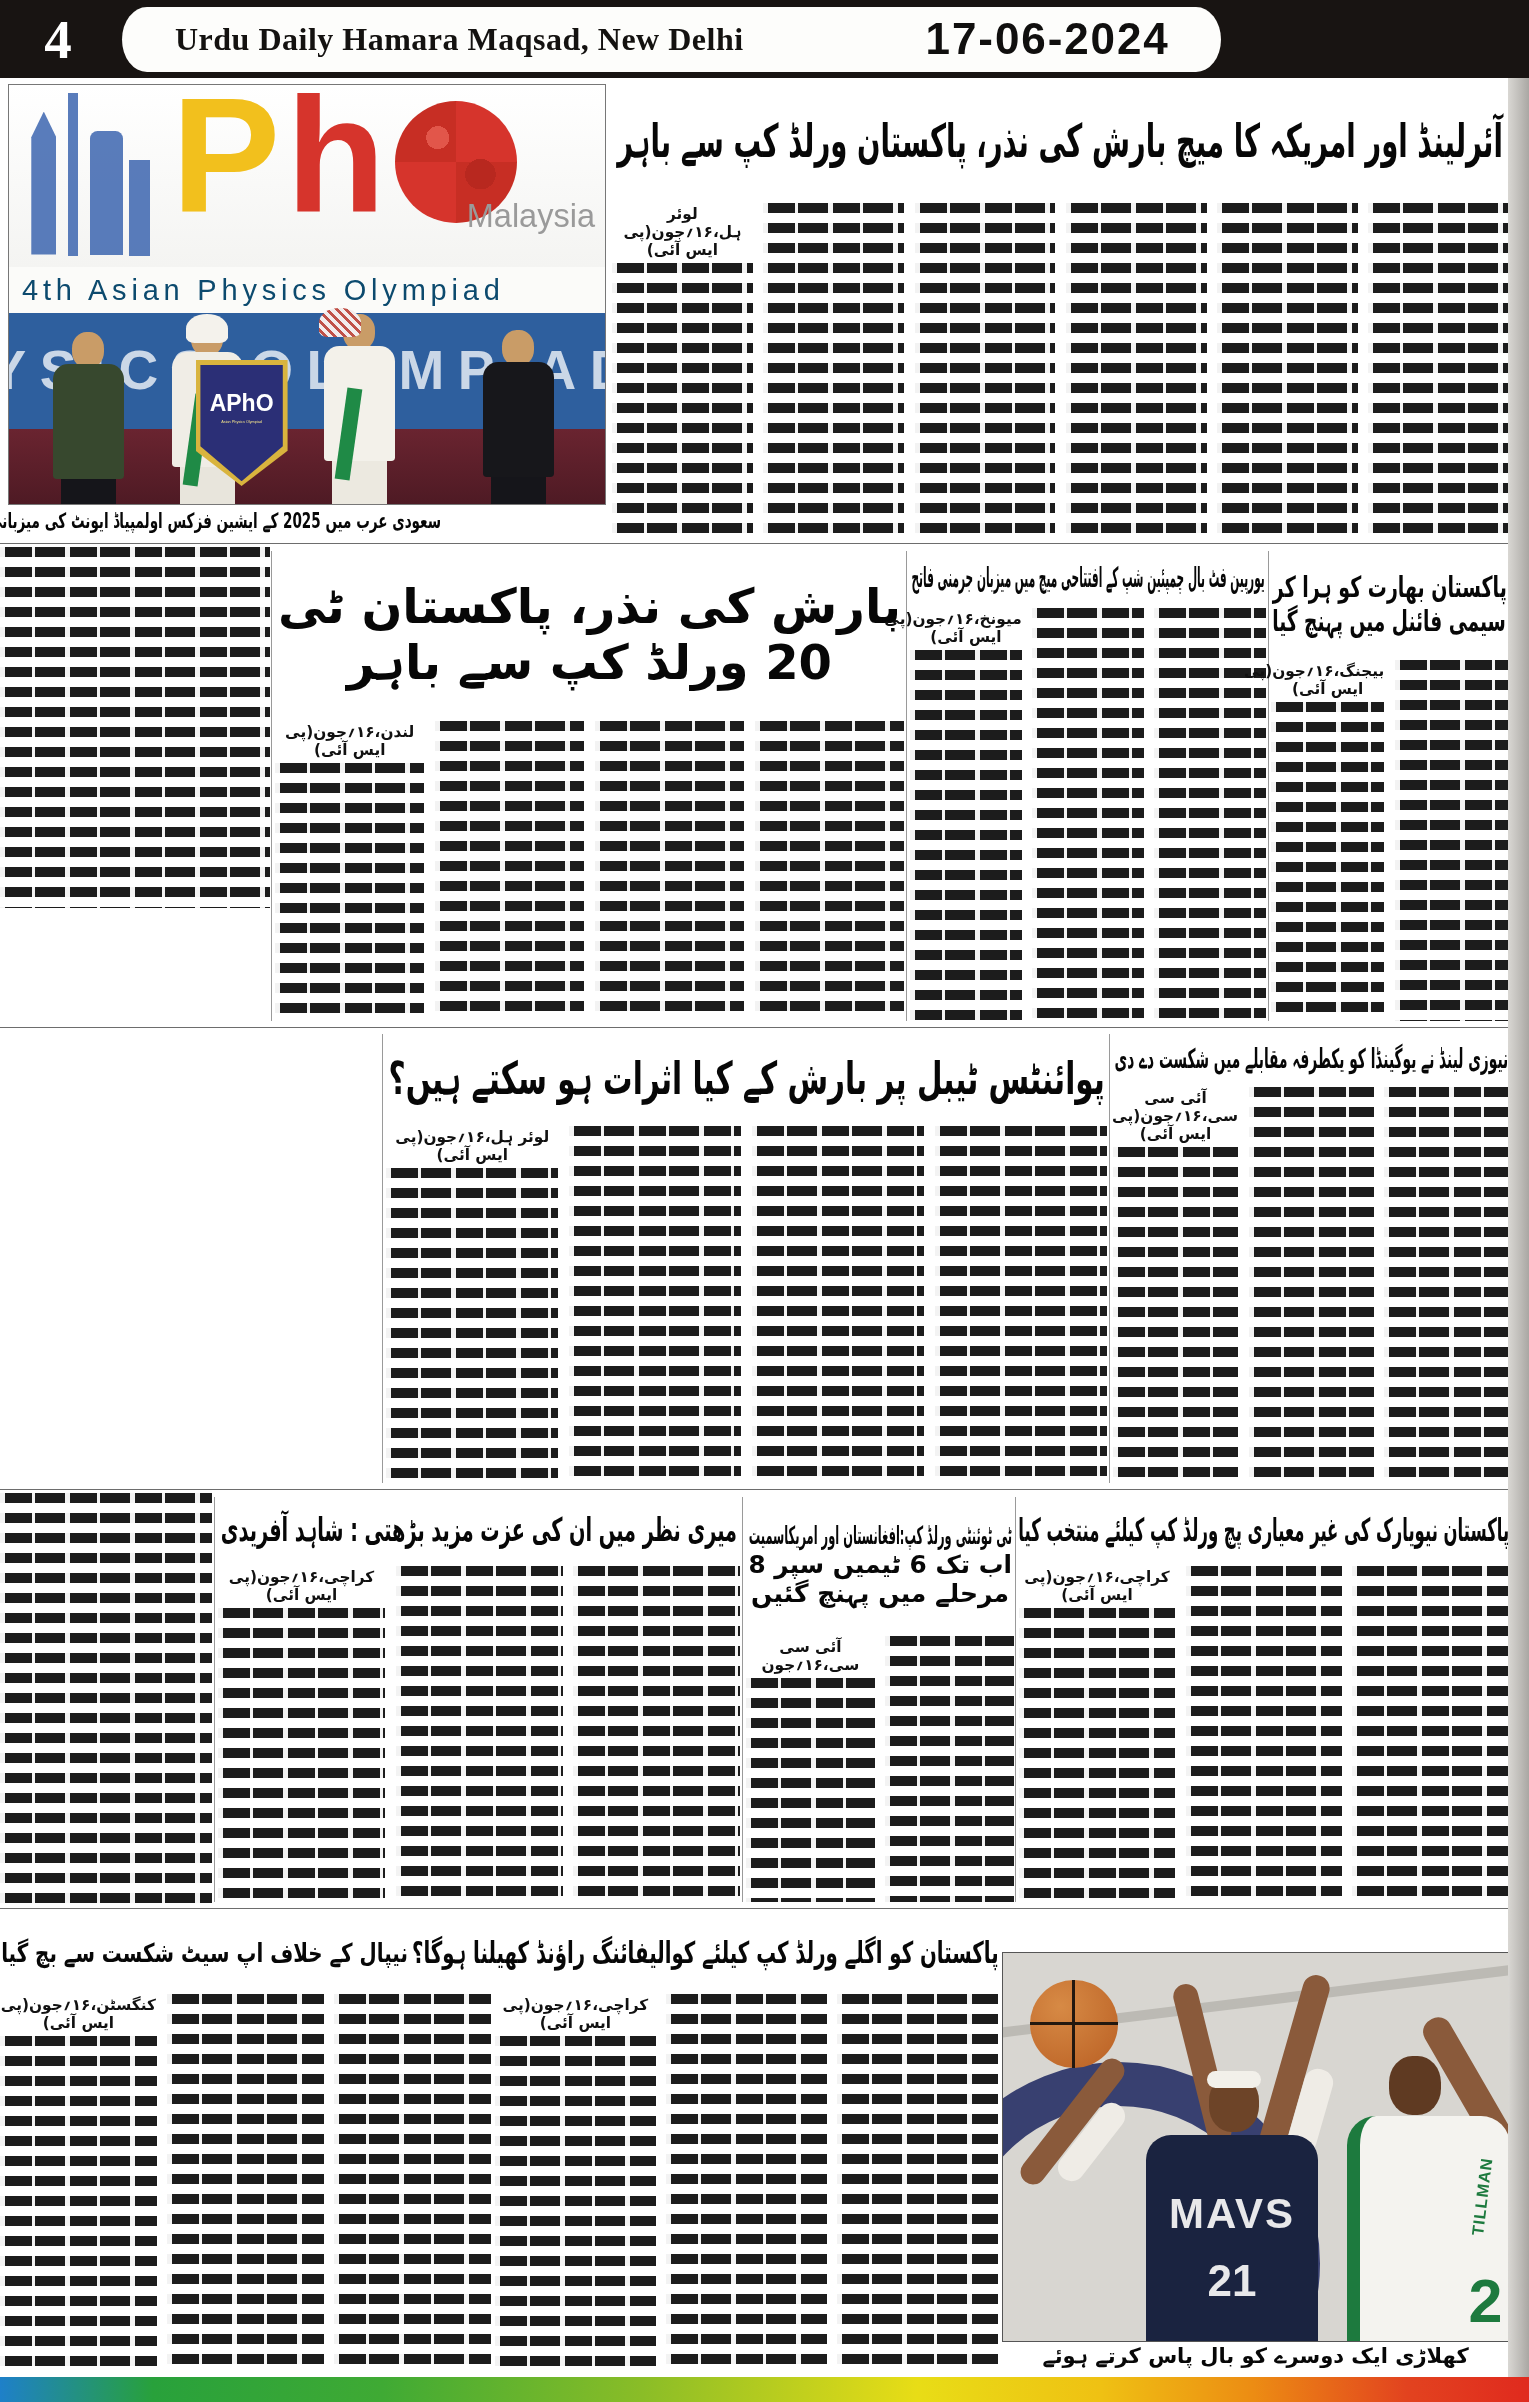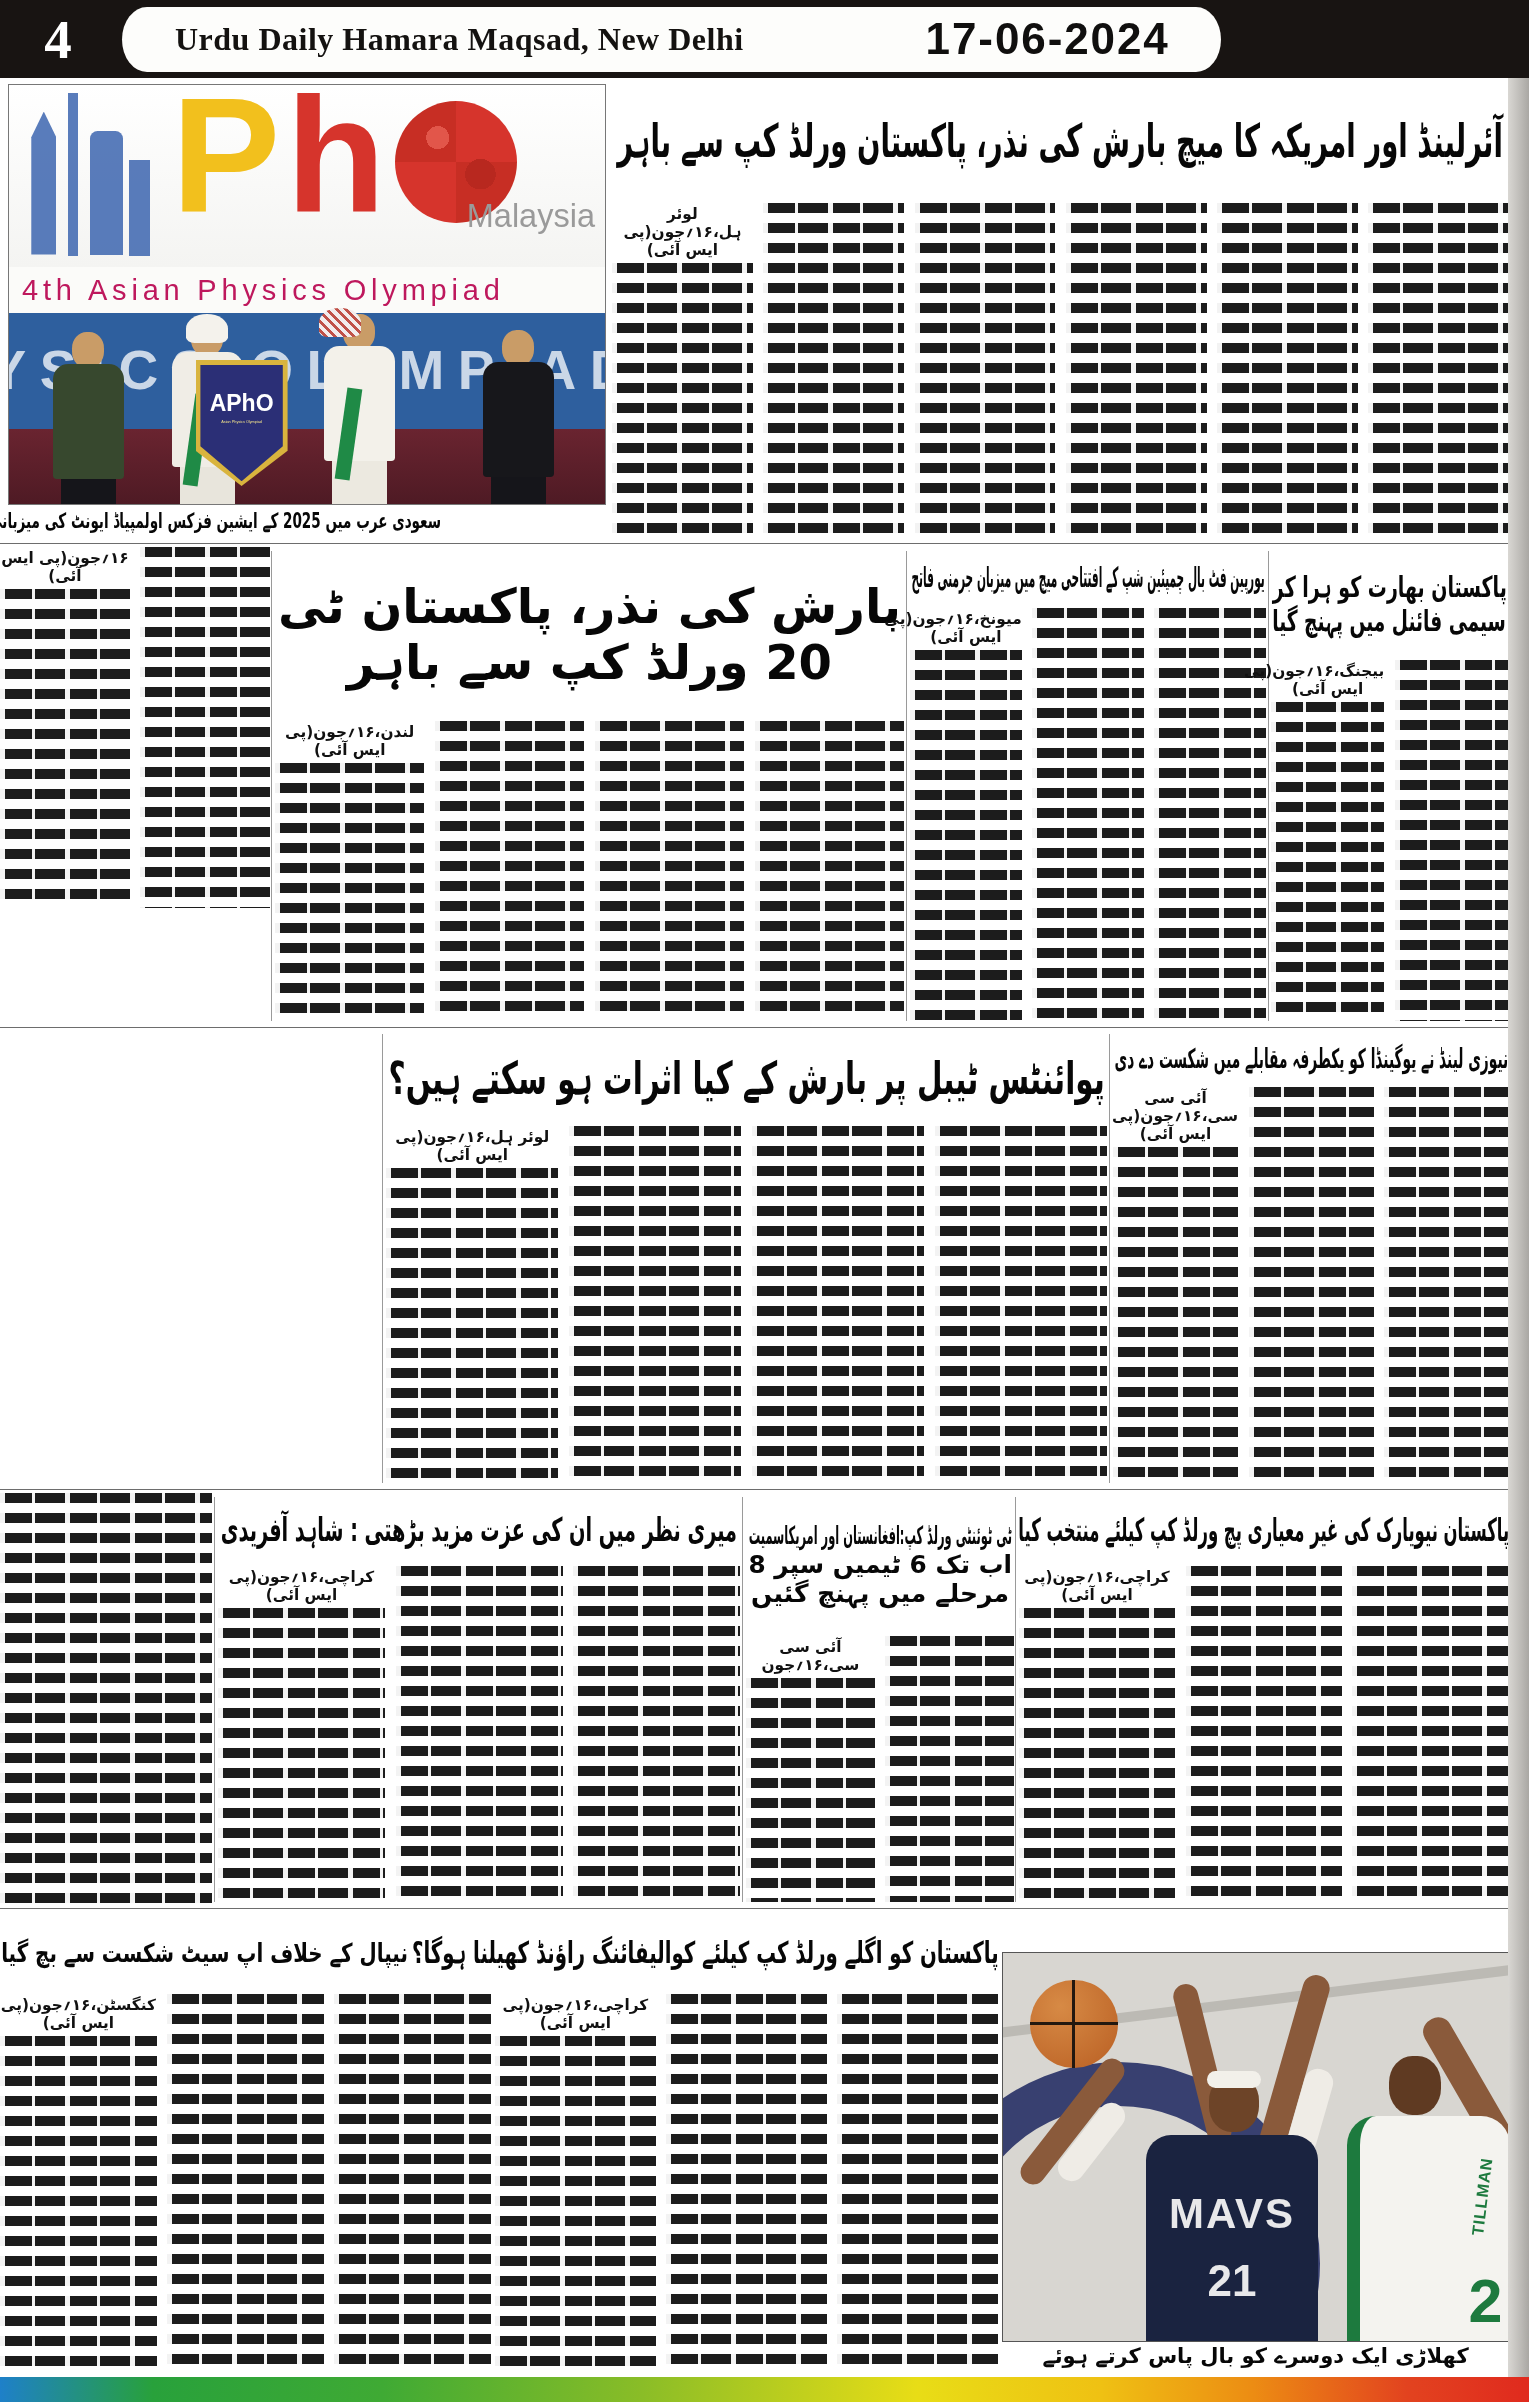--- a/index.html
+++ b/index.html
@@ -44,21 +44,21 @@
   .tower3b{left:115px;top:67px;width:21px;height:96px;}
   .pho{position:absolute;left:163px;top:-11.5px;display:flex;align-items:flex-start;}
   .pho-p{font:bold 163px "Liberation Sans",sans-serif;color:#f2c01d;line-height:1;}
   .pho-h{font:bold 163px "Liberation Sans",sans-serif;color:#d6342c;line-height:1;margin-left:5.7px;}
   .pho-o{width:122px;height:122px;border-radius:50%;margin:27px 0 0 9.6px;
          background:radial-gradient(circle at 35% 30%,#e2564a 0 11.5px,transparent 11.5px),
                     radial-gradient(circle at 70% 60%,#b8281f 0 15.3px,transparent 15.3px),
                     conic-gradient(#d6342c 0 25%,#c72e24 25% 50%,#d6342c 50% 75%,#c72e24 75%);}
   .malay{position:absolute;right:9.6px;top:113px;font:32.5px "Liberation Sans",sans-serif;color:#9a9a9a;}
   .p1-band{position:absolute;left:0;top:182px;width:596px;height:46px;background:#fbfbf9;
-           font:29px "Liberation Sans",sans-serif;color:#be185d;letter-spacing:4.8px;
+           font:29px "Liberation Sans",sans-serif;color:#0c4a6e;letter-spacing:4.8px;
            display:flex;align-items:center;padding-left:13.4px;}
   .p1-wall{position:absolute;left:0;top:228px;width:596px;height:117px;background:#2e5f9e;overflow:hidden;}
   .wall-txt{font:bold 55px "Liberation Sans",sans-serif;color:rgba(255,255,255,.75);letter-spacing:13.4px;
             position:absolute;left:-19px;top:25px;white-space:nowrap;}
   .p1-floor{position:absolute;left:0;top:344px;width:596px;height:75px;background:linear-gradient(#6a2430,#4e1a24);}
   .person{position:absolute;}
   .p-head{width:32.5px;height:36px;border-radius:45%;background:#c99c67;margin:0 auto;}
   .p-body{width:71px;height:115px;border-radius:15.3px 15.3px 3.8px 3.8px;margin:-3.8px auto 0;}
   .p-legs{width:55px;height:59px;background:#15151a;margin:0 auto;border-radius:0 0 5.7px 5.7px;}
   .ghutra{position:relative;}
@@ -199,24 +199,20 @@
       <div class="col">
         <div class="fill"></div>
       </div>
     </div>
 
   <div class="hr" style="top:543px;"></div>
 
   <div class="sect" style="left:0;top:547px;width:270px;height:478px;">
     <div class="body" style="height:361px;">
         <div class="col">
-          <div class="dateline">۱۶؍جون(پی ایس آئی)</div>
-          <div class="fill"></div>
-        </div>
-        <div class="col">
           <div class="fill"></div>
         </div>
       </div>
   </div>
   <div class="vr" style="left:271px;top:551px;height:470px;"></div>
   <div class="sect" style="left:275px;top:547px;width:629px;height:478px;">
     <div class="head" style="height:174px;">
       <span class="fit fz-rain">بارش کی نذر، پاکستان ٹی</span>
       <span class="fit fz-rain">20 ورلڈ کپ سے باہر</span>
     </div>

